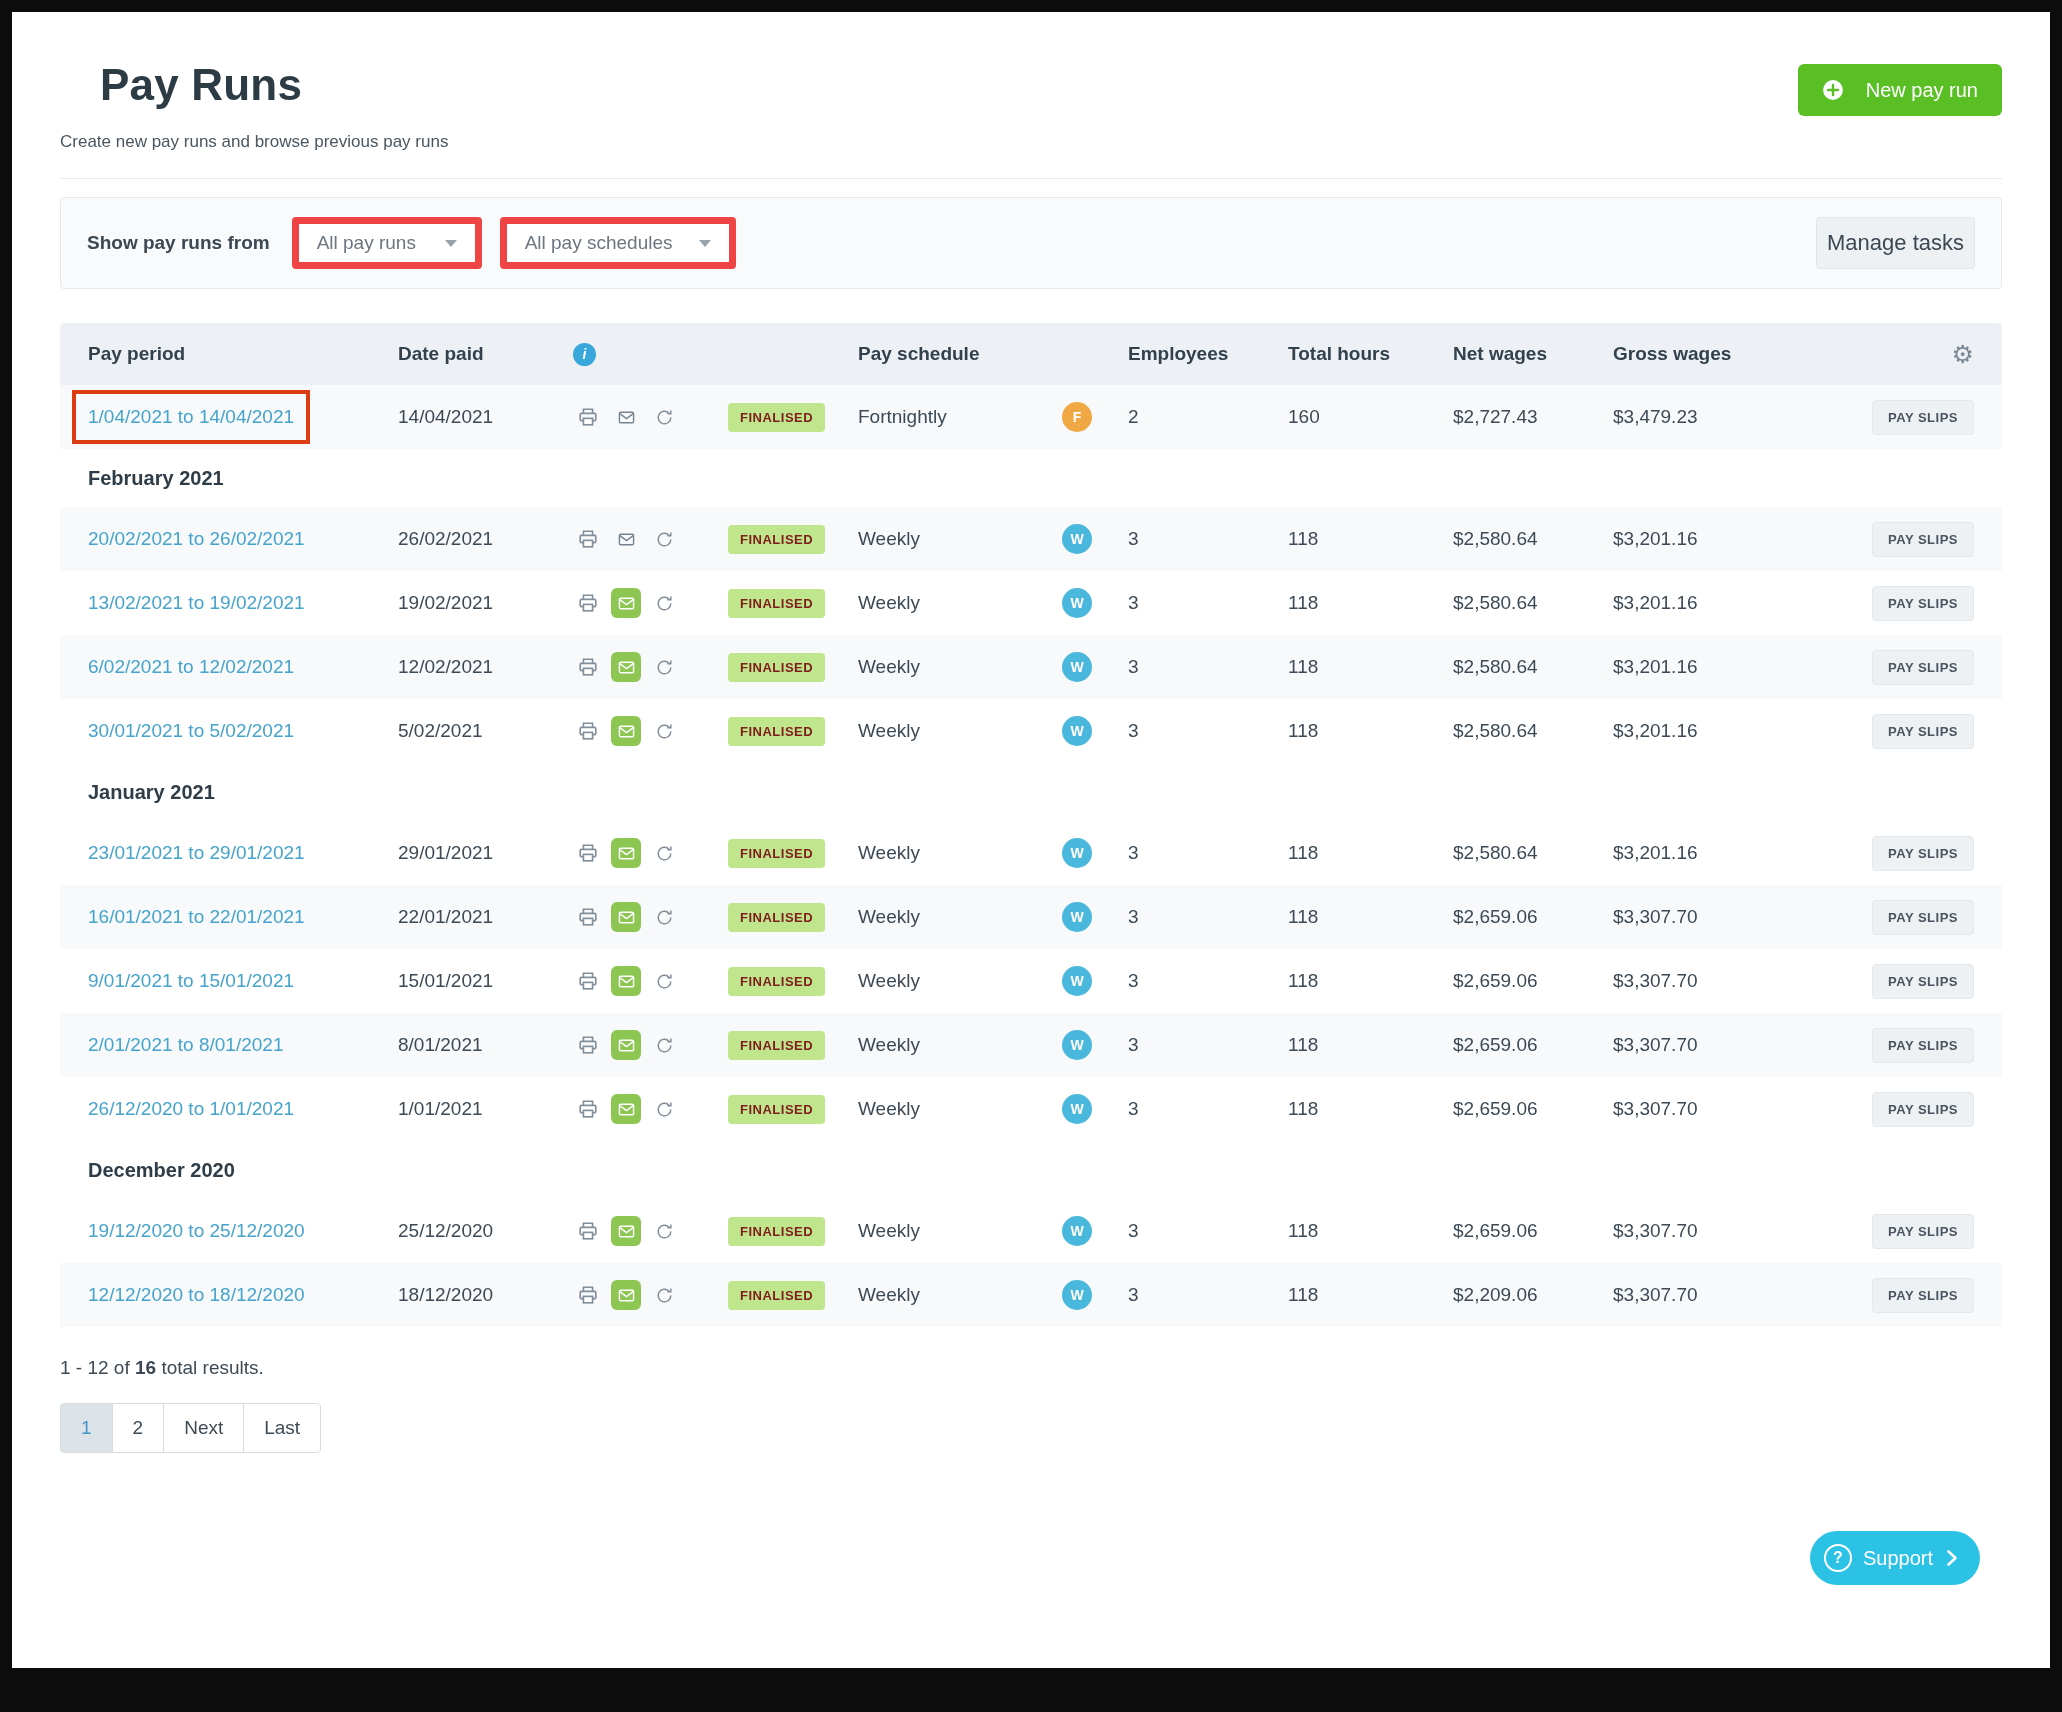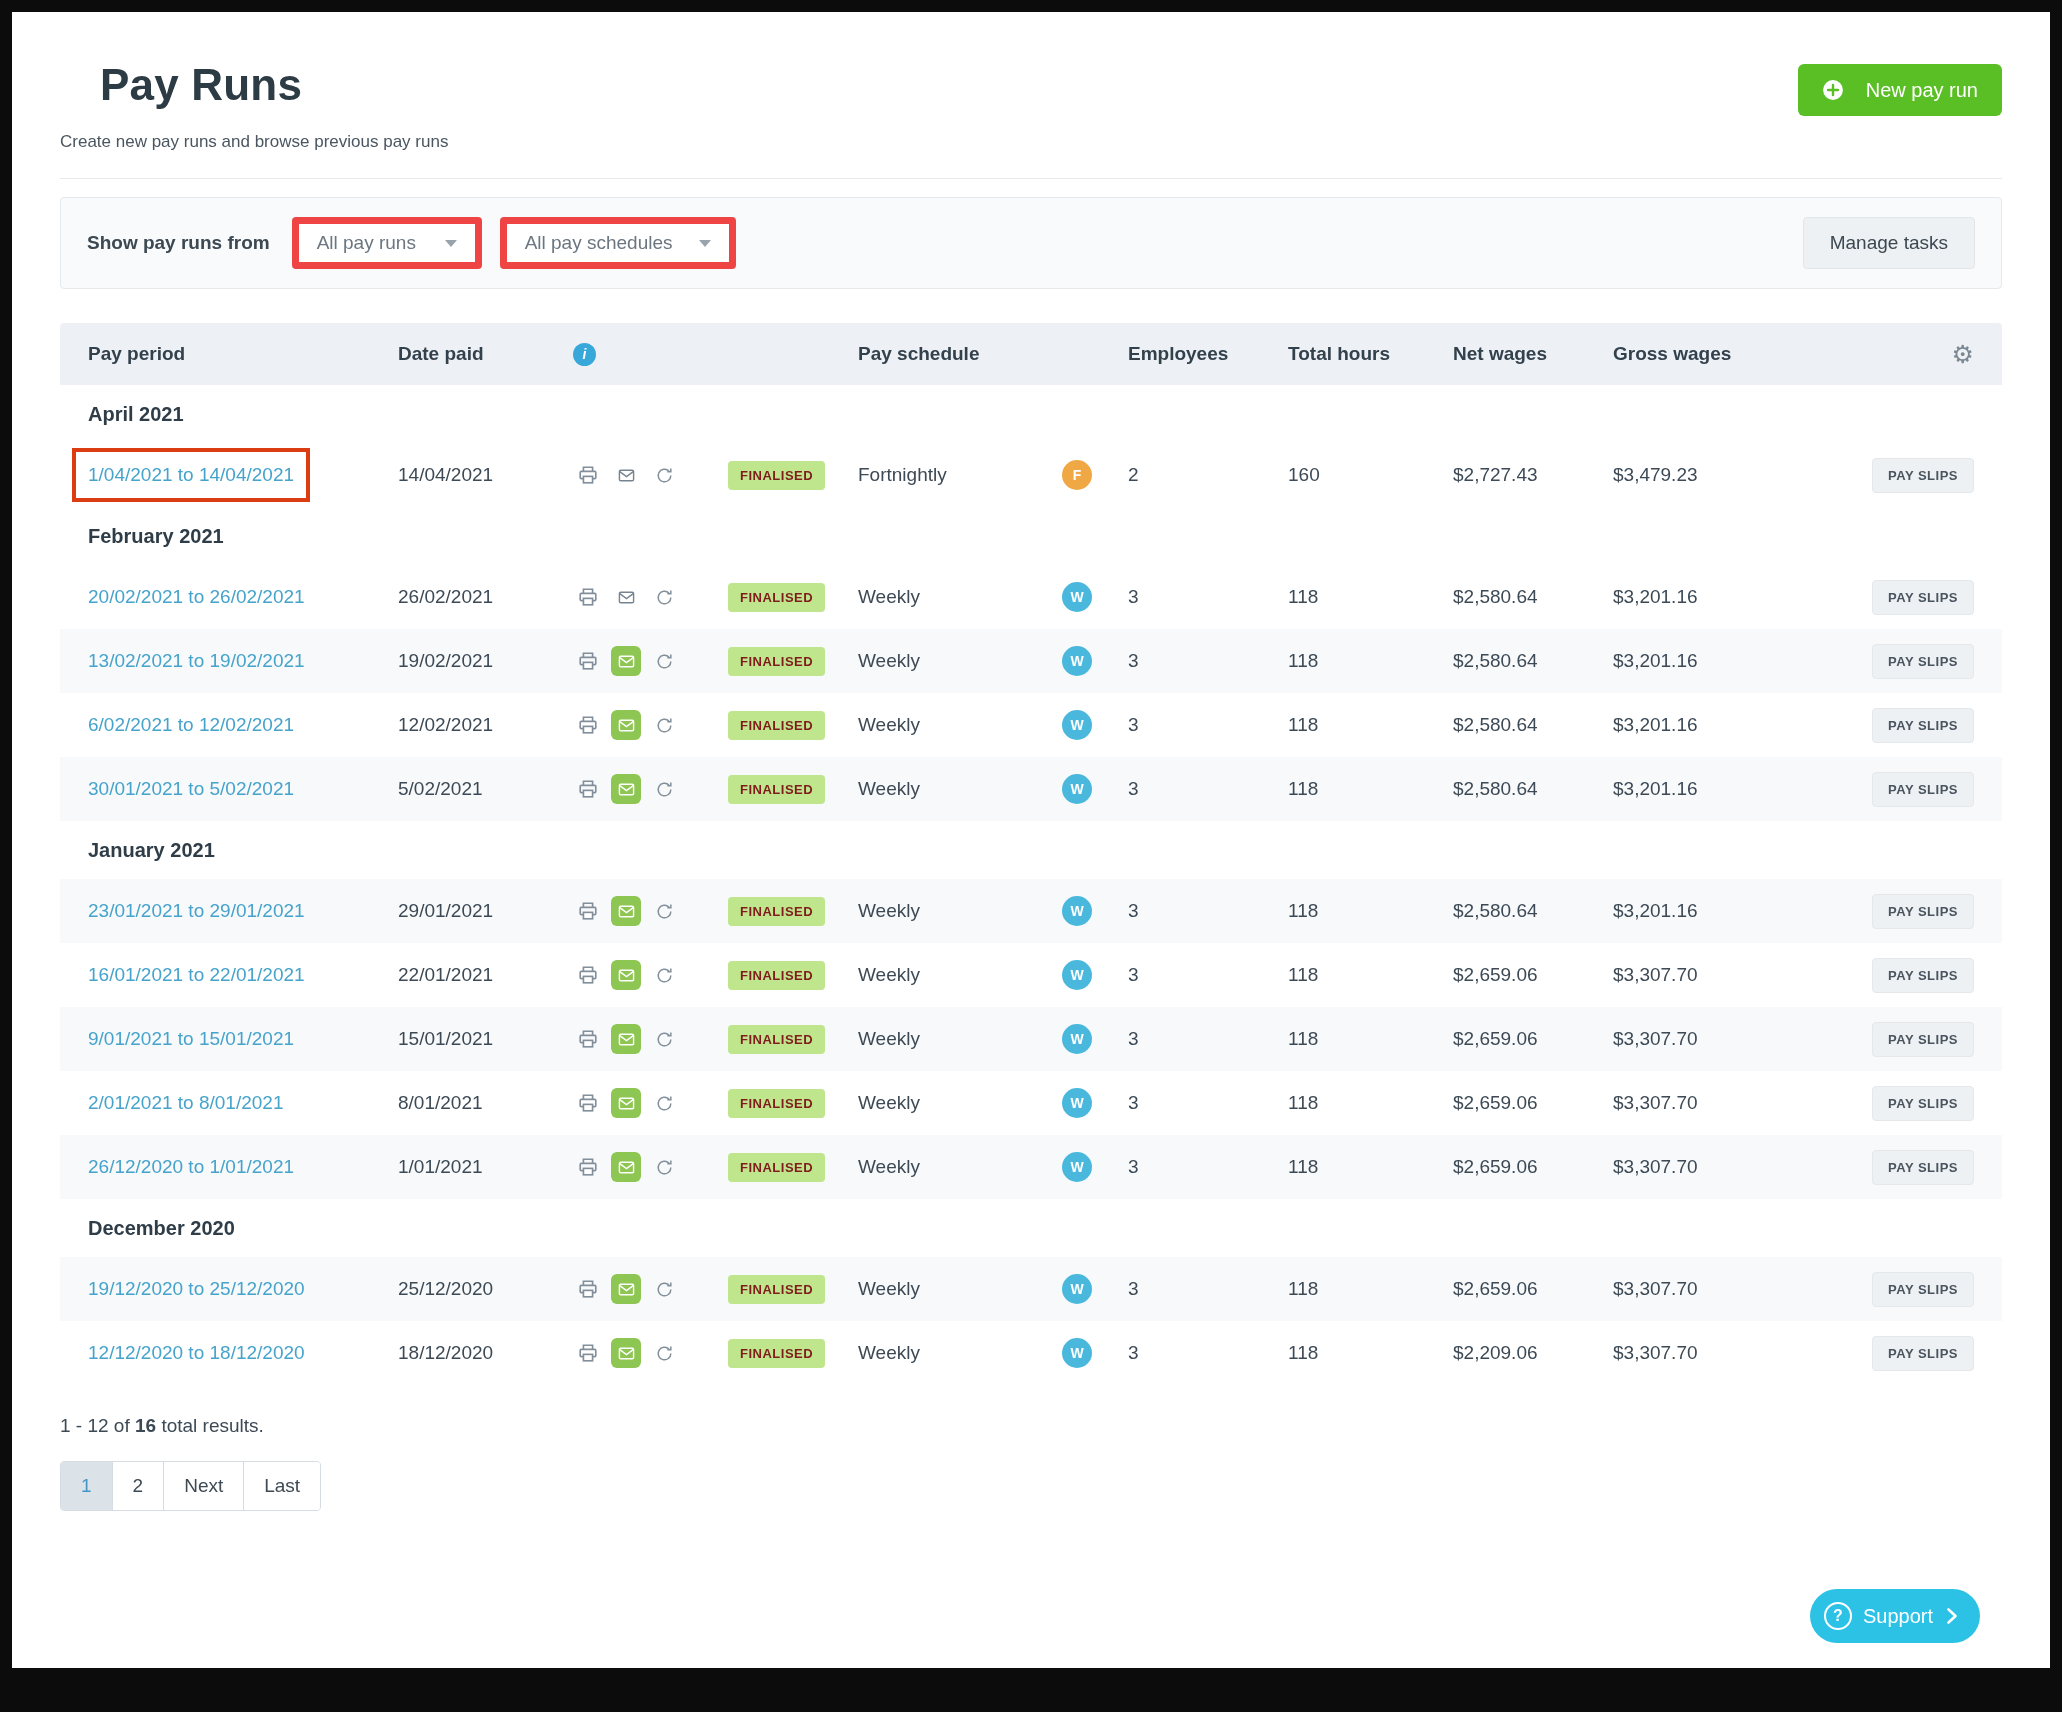--- a/index.html
+++ b/index.html
@@ -44,21 +44,21 @@
     height: 52px; display: inline-flex; align-items: center; justify-content: space-between;
     padding: 0 18px; font-size: 19px; color: #6b7680; cursor: pointer; min-width: 190px; gap: 26px;
   }
   .select.wide { min-width: 235px; }
   .caret {
     width: 0; height: 0; border-left: 6px solid transparent; border-right: 6px solid transparent;
     border-top: 7px solid #98a3ac; display: inline-block;
   }
   .btn-gray {
     background: #eef1f3; border: 1px solid #e2e6e9; border-radius: 4px; cursor: pointer;
-    font-family: inherit; font-size: 19px; color: #3c4852; height: 52px; padding: 0 26px;
+    font-family: inherit; font-size: 22px; color: #3c4852; height: 52px; padding: 0 10px;
   }
 
   
   .ptable { margin-top: 34px; }
   .trow {
     display: grid;
     grid-template-columns: 310px 175px 155px 130px 270px 160px 165px 160px 190px 1fr;
     align-items: center;
     padding: 12px 28px;
   }
@@ -188,23 +188,20 @@
         <div class="cell">Pay schedule</div>
         <div class="cell">Employees</div>
         <div class="cell">Total hours</div>
         <div class="cell">Net wages</div>
         <div class="cell">Gross wages</div>
         <div class="cell c-gear">
           <span class="gear-icon">⚙</span>
         </div>
       </div>
       <div class="tbody">
-          <div class="month-row">
-            <span class="month-label">April 2021</span>
-          </div>
           <div class="trow data-row">
             <div class="cell c-period">
               <a class="plink annotated">1/04/2021 to 14/04/2021</a>
             </div>
             <div class="cell c-date">14/04/2021</div>
             <div class="cell c-icons">
               <span class="ic gray">
                 <svg width="22" height="22" viewBox="0 0 24 24" fill="none" stroke="currentColor" stroke-width="1.8">
                   <path d="M7 8V3.5h10V8"></path>
                   <rect x="3.5" y="8" width="17" height="8" rx="1.2"></rect>

